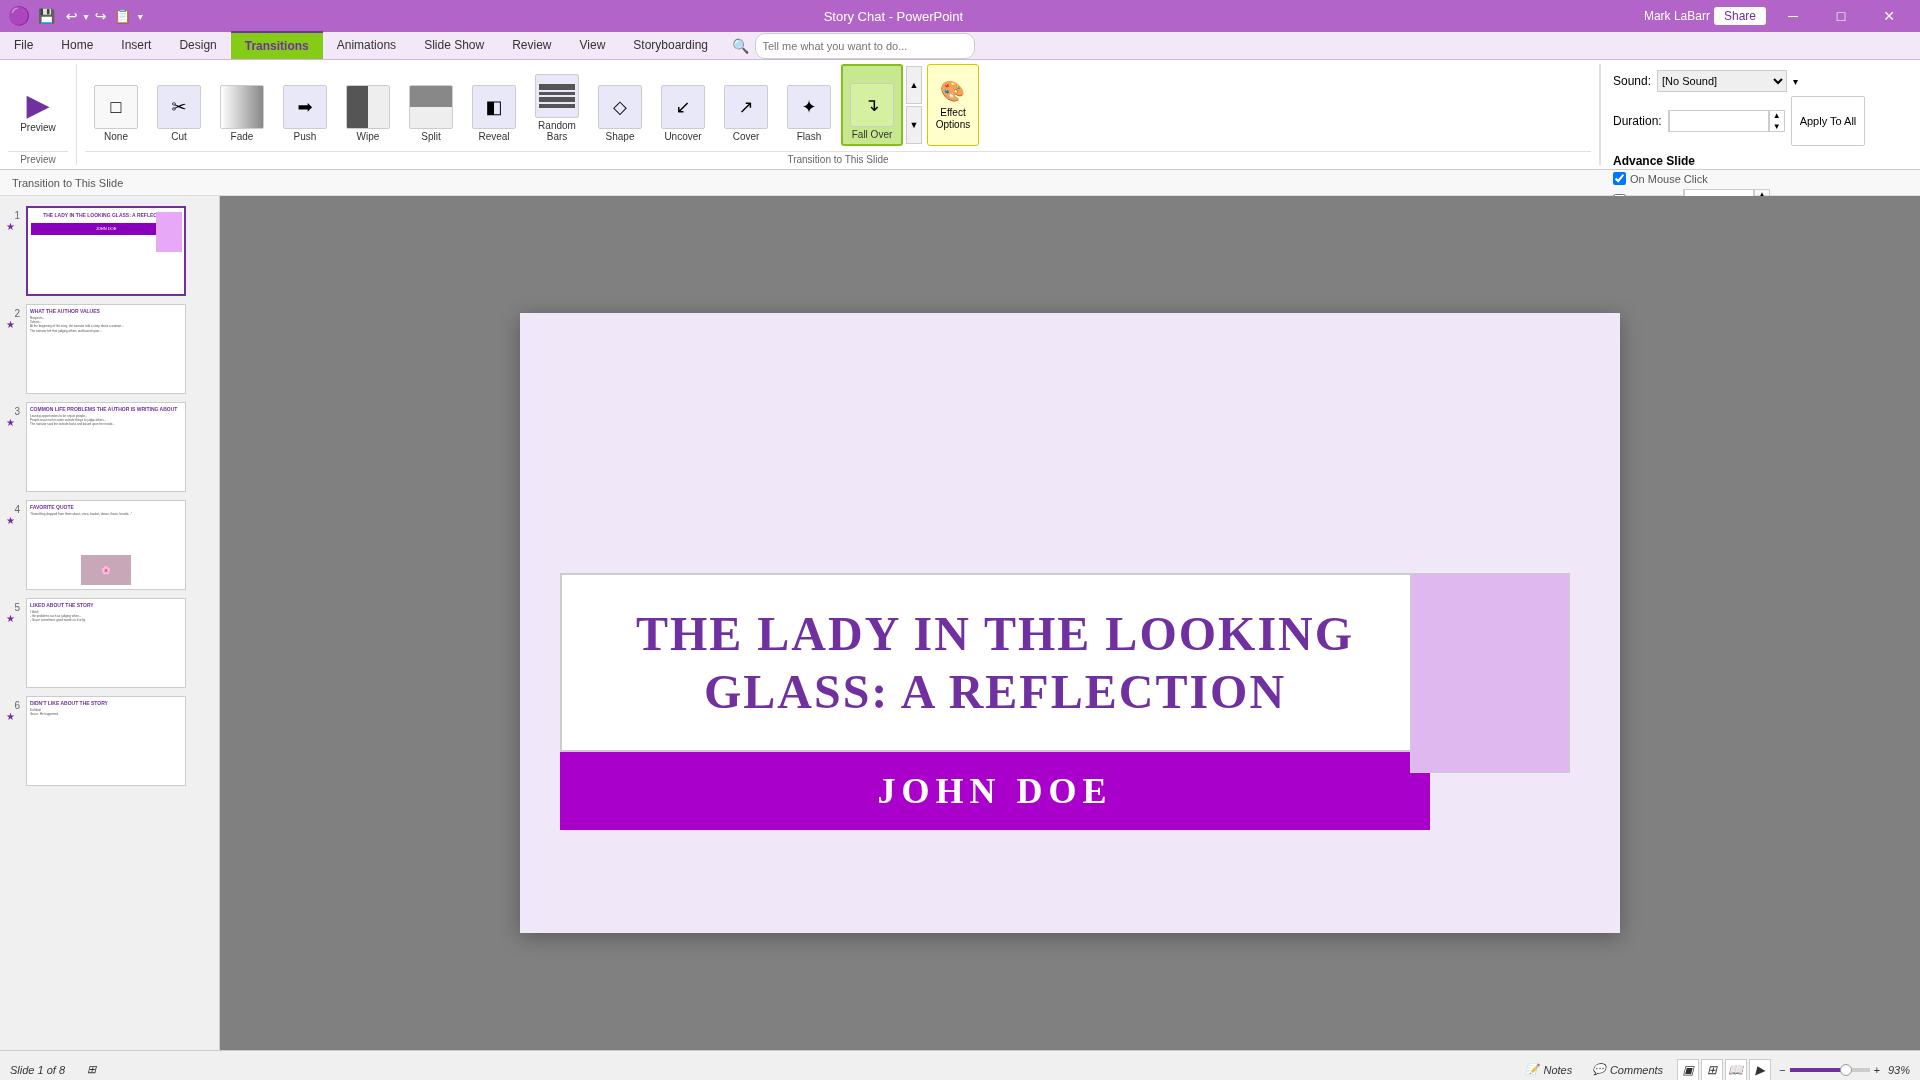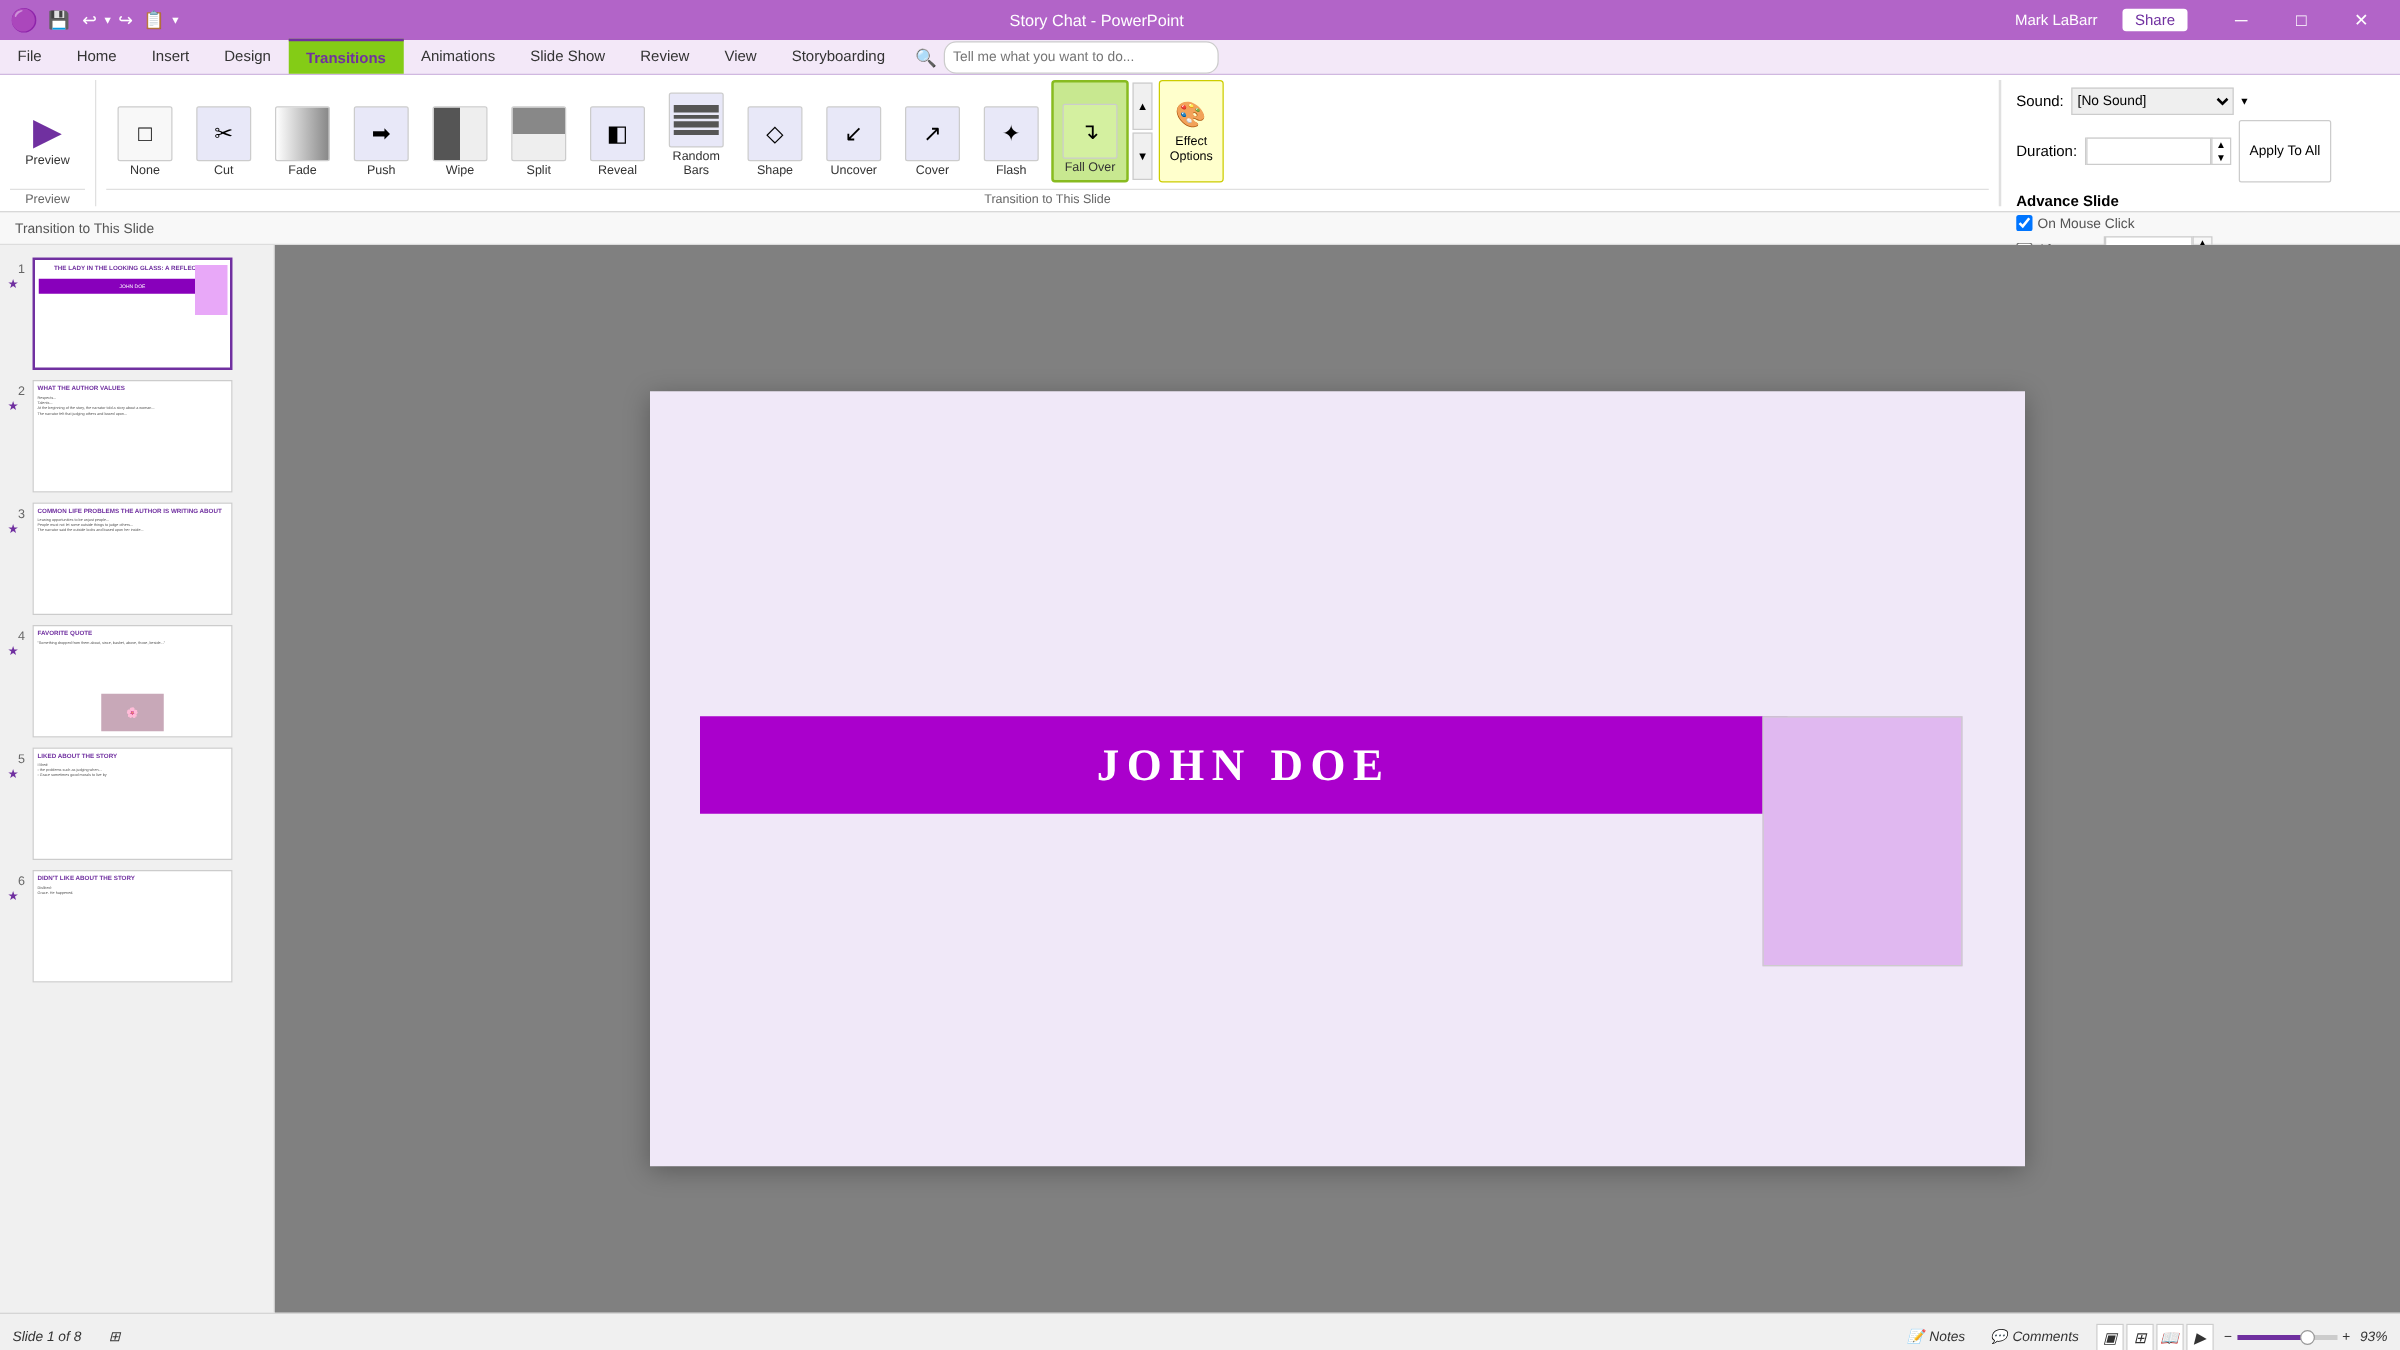--- a/index.html
+++ b/index.html
@@ -371,21 +371,21 @@
   <div class="left-icons">
     <span style="font-size:18px;">🟣</span>
     <span style="font-size:14px; cursor:pointer; padding:0 4px;">💾</span>
     <span style="font-size:14px; cursor:pointer; padding:0 2px;">↩</span>
     <span style="font-size:10px; cursor:pointer;">▾</span>
     <span style="font-size:14px; cursor:pointer; padding:0 2px;">↪</span>
     <span style="font-size:14px; cursor:pointer; padding:0 2px;">📋</span>
     <span style="font-size:10px; cursor:pointer;">▾</span>
   </div>
   <div class="title">Story Chat - PowerPoint</div>
-  <div style="display:flex;align-items:center;gap:20px;">
+  <div style="display:flex;align-items:center;gap:4px;">
     <span style="font-size:12px;">Mark LaBarr</span>
     <button style="background:white;color:#7030a0;border:none;padding:2px 10px;border-radius:3px;font-size:12px;cursor:pointer;">Share</button>
     <div class="win-controls">
       <div class="win-btn">─</div>
       <div class="win-btn">□</div>
       <div class="win-btn close">✕</div>
     </div>
   </div>
 </div>
 
@@ -639,20 +639,26 @@
 
   </div>
 
   <div id="panel-scroll" style="position:absolute; left:0; bottom:30px; width:220px; display:flex; flex-direction:column;">
   </div>
 
   <div id="canvas-area">
     <div id="slide-canvas">
 
       <div class="slide-main-content">
+        <div class="title-box">
+          <h1>
+            <span>THE LADY IN THE LOOKING</span><br>
+            <span>GLASS: A REFLECTION</span>
+          </h1>
+        </div>
         <div class="author-box">
           <h2>JOHN DOE</h2>
         </div>
       </div>
 
       <div class="side-box"></div>
     </div>
   </div>
 </div>
 

